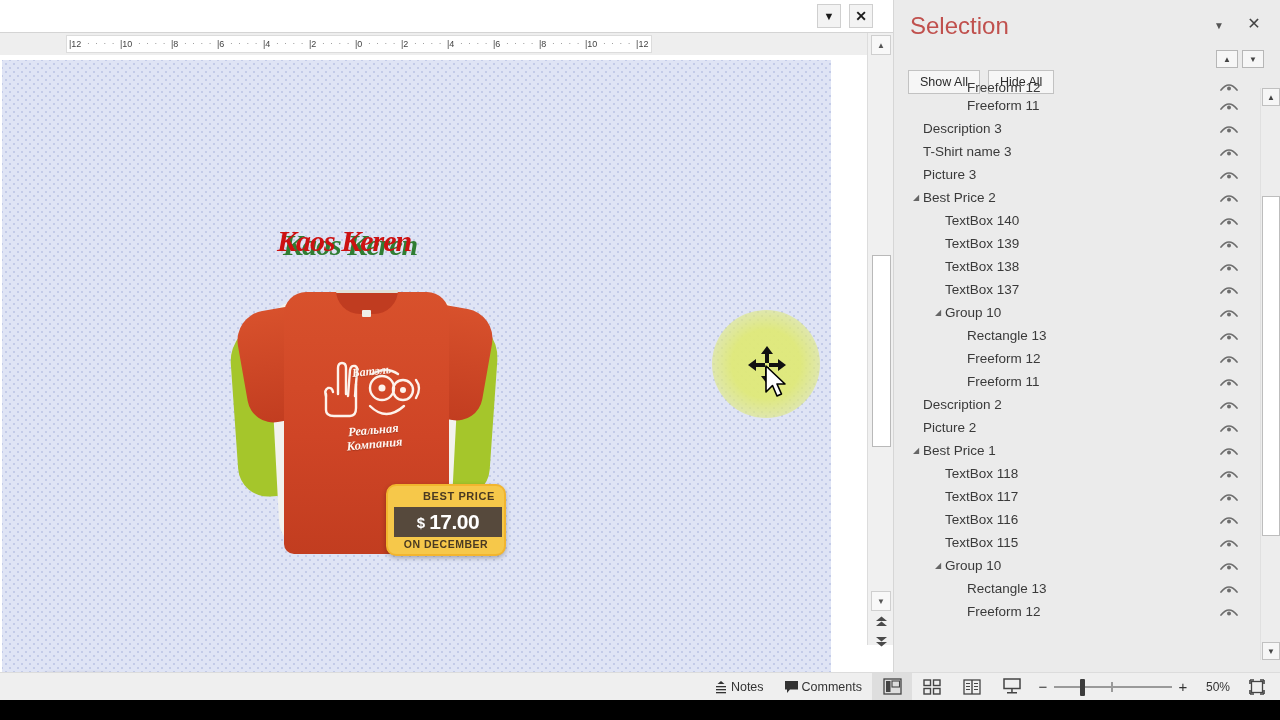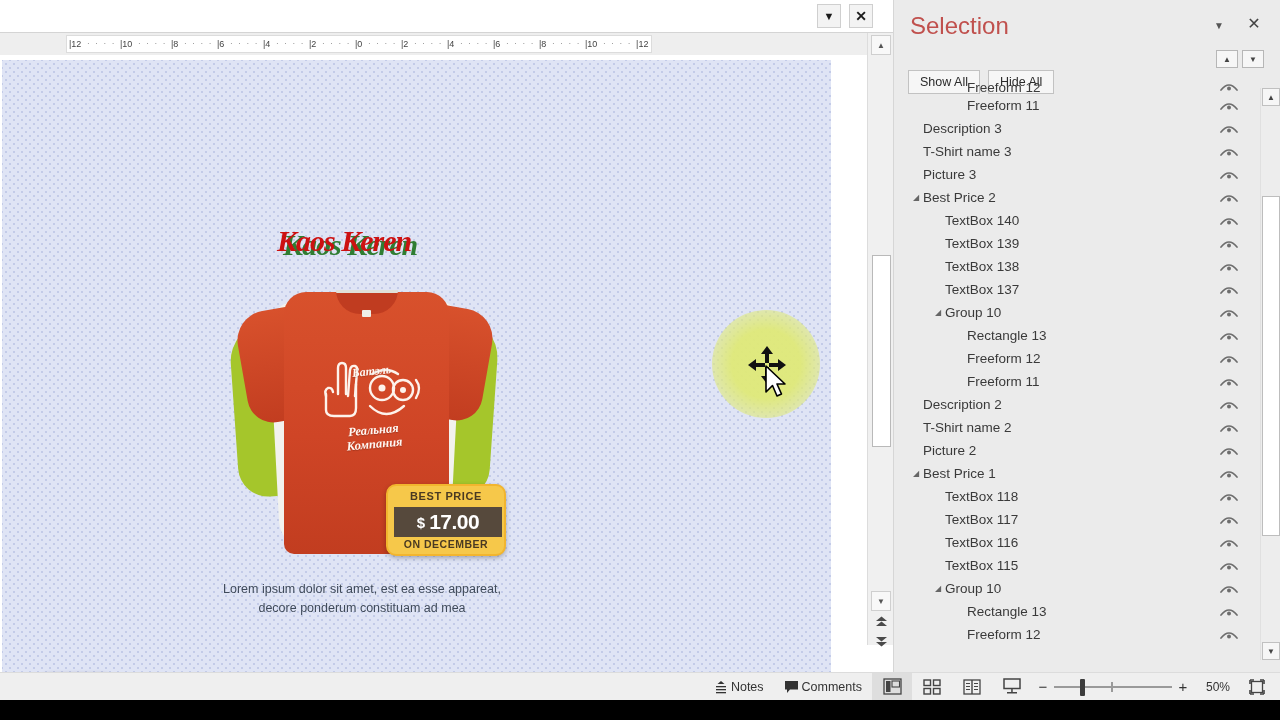--- a/index.html
+++ b/index.html
@@ -131,21 +131,21 @@
   .ts-art { position: absolute; left: 64px; top: 62px; width: 140px; height: 80px; }
 
   
   .badge {
     position: absolute; left: 384px; top: 424px; width: 120px; height: 72px;
     background: #f6c84a; border-radius: 10px;
     box-shadow: 0 2px 5px rgba(0,0,0,.28);
     border: 2px solid #f2b52e;
   }
   .badge-top {
-    position: absolute; left: 0; top: 4px; width: 100%; text-align: center;
+    position: absolute; left: 13px; top: 4px; width: 100%; text-align: center;
     font-size: 11px; font-weight: bold; color: #4a3a22; letter-spacing: .6px;
     font-family: "Liberation Sans", sans-serif;
   }
   .badge-mid {
     position: absolute; left: 6px; top: 21px; width: 108px; height: 30px;
     background: #56493c; display: flex; align-items: center; justify-content: center;
     gap: 4px;
   }
   .badge-cur { color: #fff; font-size: 15px; font-weight: bold; }
   .badge-amt { color: #fff; font-size: 21px; font-weight: bold; letter-spacing: -.5px; }
@@ -475,21 +475,20 @@
 
       <div class="badge">
         <div class="badge-top">BEST PRICE</div>
         <div class="badge-mid">
           <span class="badge-cur">$</span>
           <span class="badge-amt">17.00</span>
         </div>
         <div class="badge-bot">ON DECEMBER</div>
       </div>
 
-      <div class="desc">Lorem ipsum dolor sit amet, est ea esse appareat, decore ponderum constituam ad mea</div>
 
 
       <div class="wm">
         <div class="wm-badge">
           
         </div>
 
       </div>
 
       <div class="click-hl"></div>
@@ -695,30 +694,20 @@
           <span class="li-label">Description 2</span>
           <span class="li-eye">
             <svg class="eye-svg" width="20" height="14" viewBox="0 0 20 14">
               <path d="M2 10 Q10 0 18 10" fill="none" stroke="#6d6d6d" stroke-width="1.7" stroke-linecap="round"></path>
               <circle cx="10" cy="8.4" r="2" fill="#6d6d6d"></circle>
             </svg>
           </span>
         </div>
         <div class="li lvl0">
           <span class="li-arrow"></span>
-          <span class="li-label">T-Shirt name 2</span>
-          <span class="li-eye">
-            <svg class="eye-svg" width="20" height="14" viewBox="0 0 20 14">
-              <path d="M2 10 Q10 0 18 10" fill="none" stroke="#6d6d6d" stroke-width="1.7" stroke-linecap="round"></path>
-              <circle cx="10" cy="8.4" r="2" fill="#6d6d6d"></circle>
-            </svg>
-          </span>
-        </div>
-        <div class="li lvl0">
-          <span class="li-arrow"></span>
           <span class="li-label">Picture 2</span>
           <span class="li-eye">
             <svg class="eye-svg" width="20" height="14" viewBox="0 0 20 14">
               <path d="M2 10 Q10 0 18 10" fill="none" stroke="#6d6d6d" stroke-width="1.7" stroke-linecap="round"></path>
               <circle cx="10" cy="8.4" r="2" fill="#6d6d6d"></circle>
             </svg>
           </span>
         </div>
         <div class="li lvl0">
           <span class="li-arrow">◢</span>

